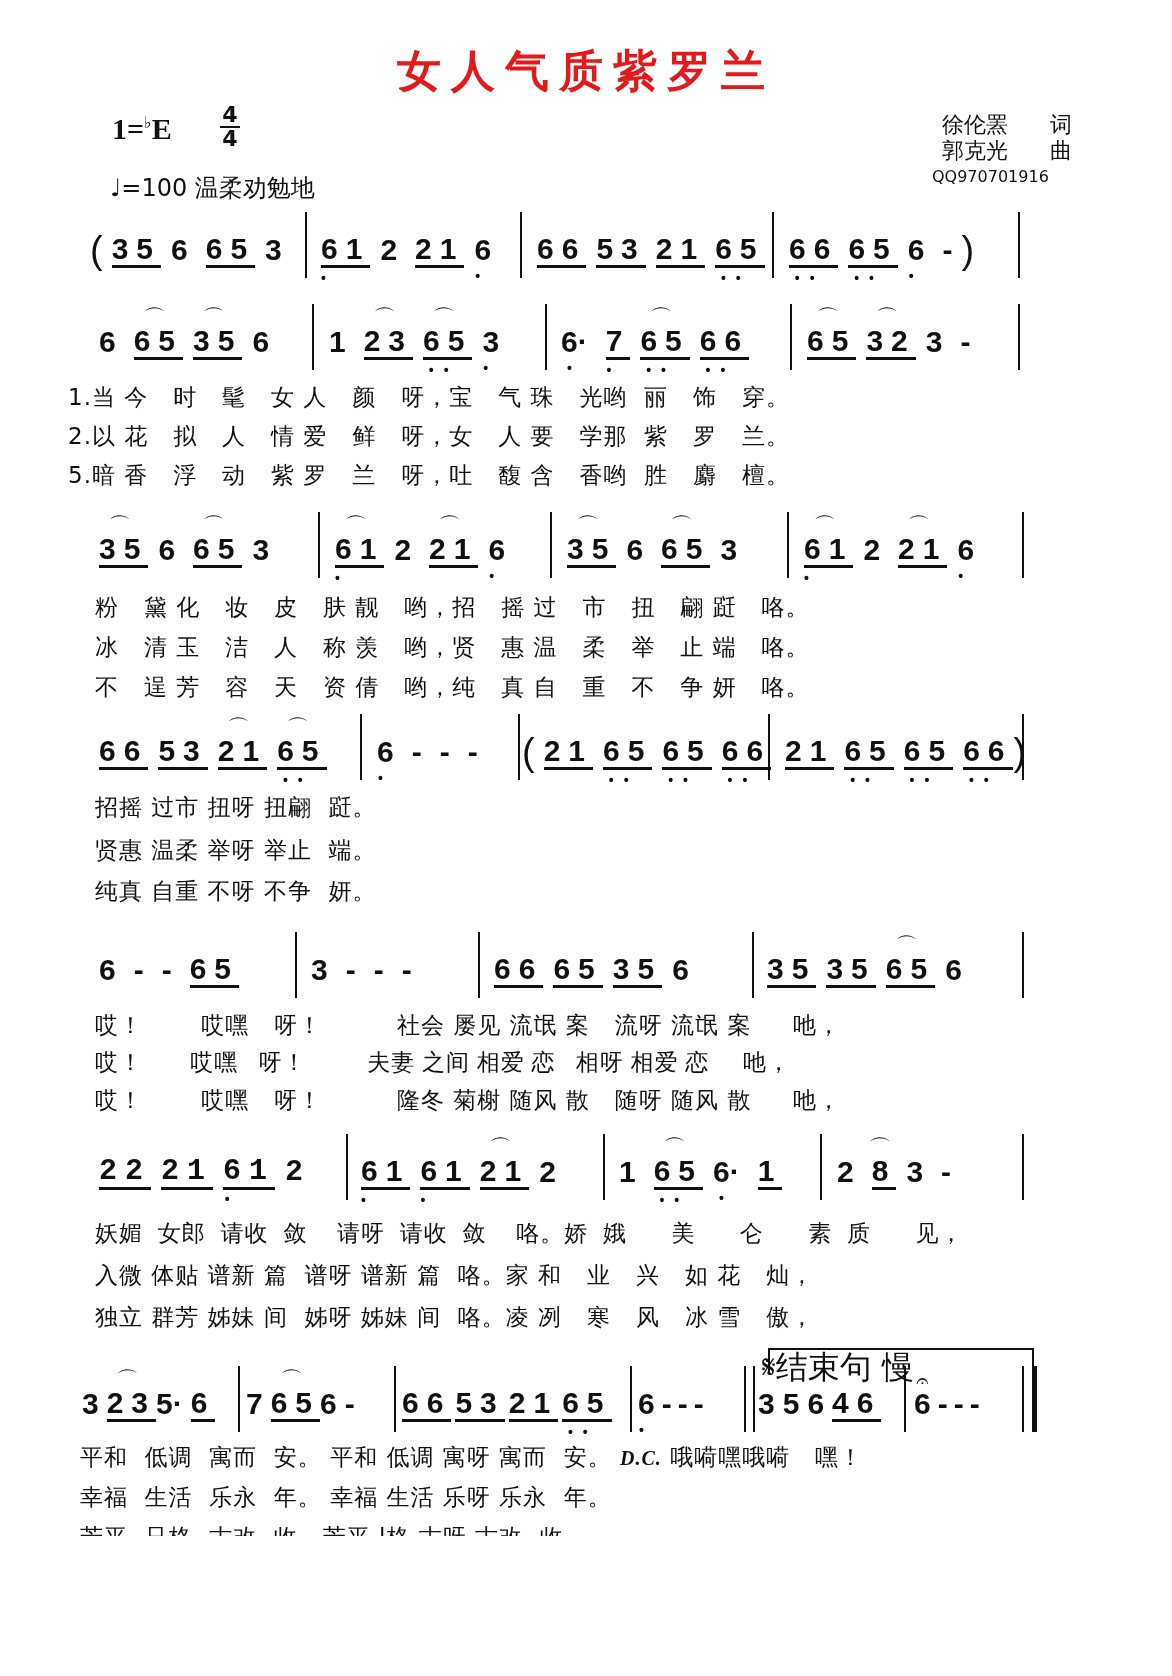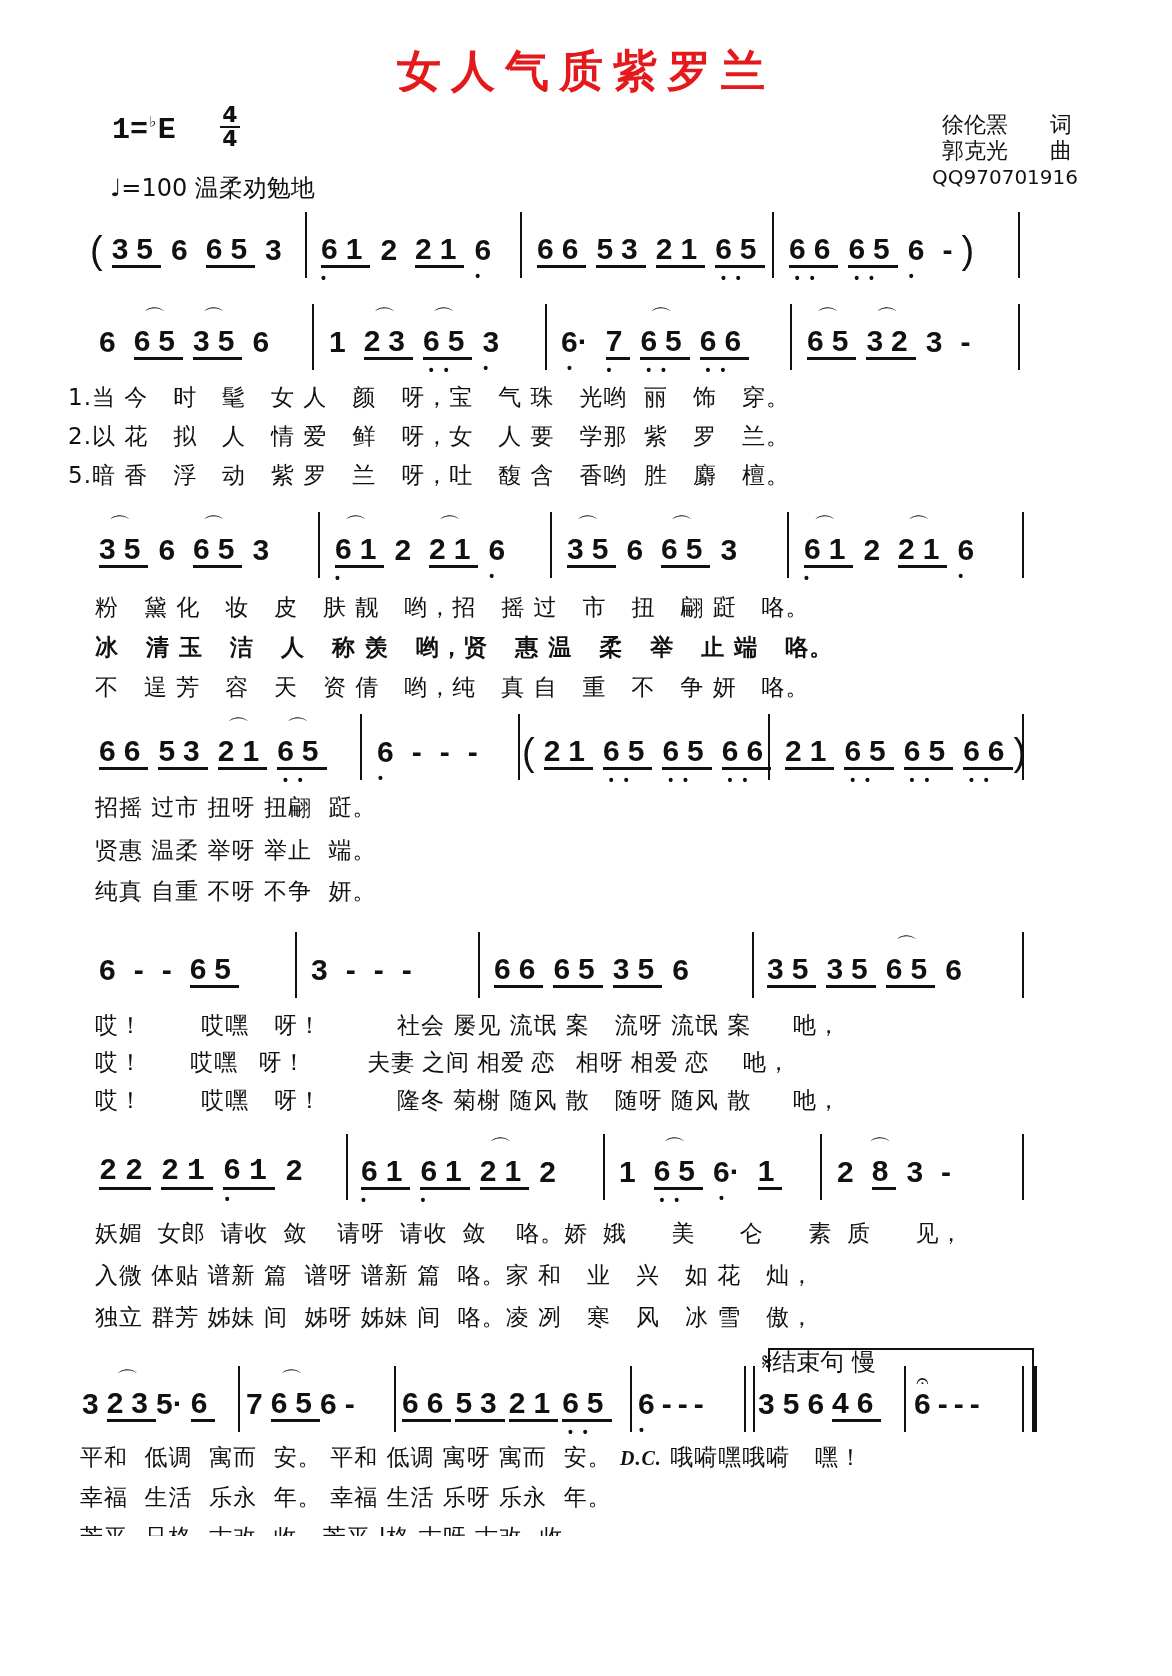--- a/index.html
+++ b/index.html
@@ -1,47 +1,47 @@
 <!DOCTYPE html>
 <html><head>
 <meta charset="utf-8">
 <style>
   html, body { margin:0; padding:0; background:#fff; }
   body { width:1172px; height:1676px; position:relative; overflow:hidden;
          font-family:"DejaVu Sans", "Liberation Sans", sans-serif; color:#111; }
   .abs { position:absolute; }
   .title { left:0; width:1172px; top:42px; text-align:center; font-size:44px; font-weight:bold;
            color:#e3191b; letter-spacing:10px; font-family:"DejaVu Serif", serif; }
-  .key { left:112px; top:112px; font-size:30px; font-weight:bold; font-family:Liberation Mono, monospace; }
+  .key { left:112px; top:112px; font-size:30px; font-weight:bold; font-family:Liberation Serif, serif; }
   .key sup { font-size:16px; font-weight:normal; }
   .meter { left:218px; top:104px; width:24px; text-align:center; font-size:22px; font-weight:bold; line-height:22px; }
   .meter .bar { border-top:2px solid #111; margin:0 2px; }
   .tempo { left:110px; top:172px; font-size:24px; }
   .credits { right:100px; top:112px; text-align:left; font-size:22px; line-height:26px; }
   .credits .row { display:flex; justify-content:space-between; width:130px; }
-  .credits .qq { letter-spacing:0; width:140px; font-size:20px; margin-left:-10px; }
+  .credits .qq { letter-spacing:0; width:140px; font-size:16px; margin-left:-10px; }
 
   .staff { left:90px; width:940px; height:60px; }
   .note-line { position:absolute; top:0; left:0; right:0; height:60px; font-size:30px; font-weight:bold;
                font-family:"Liberation Sans", sans-serif; white-space:pre; }
   .m { position:absolute; top:0; height:60px; display:flex; align-items:center; }
   .barline { position:absolute; top:-8px; width:2px; height:66px; background:#111; }
   .dbl { position:absolute; top:-8px; width:7px; height:66px; border-left:2px solid #111; border-right:2px solid #111; }
   .end { position:absolute; top:-8px; width:8px; height:66px; border-left:2px solid #111; border-right:5px solid #111; }
   .g { display:inline-flex; flex-direction:column; align-items:center; margin:0 9px; position:relative; }
   .g .d { letter-spacing:8px; margin-right:-8px; border-bottom:3px solid #111; line-height:32px; }
   .g .s { line-height:32px; }
   .dots { position:absolute; bottom:-18px; font-size:14px; letter-spacing:10px; }
   .slur { position:absolute; top:-22px; font-size:22px; font-weight:normal; }
   .paren { font-size:38px; font-weight:normal; }
 
   .lyric { left:68px; width:980px; font-size:23px; white-space:pre; letter-spacing:1px; }
   .dc { font-style:italic; font-weight:bold; font-family:"Liberation Serif", serif; font-size:20px; }
   .coda-box { left:768px; top:1348px; width:262px; height:22px; border-top:2px solid #111; border-left:2px solid #111; border-right:2px solid #111; }
-  .coda-text { left:762px; top:1346px; font-size:24px; }
+  .coda-text { left:762px; top:1346px; font-size:32px; }
 </style>
 </head>
 <body>
 
 <div class="abs title">女人气质紫罗兰</div>
 
 <div class="abs key"><span>1=</span><sup>♭</sup><span>E</span></div>
 <div class="abs meter">
   <div>4</div>
   <div class="bar"></div>
@@ -98,21 +98,21 @@
     <div class="barline" style="left:228px;"></div>
     <div class="m" style="left:236px;"><span class="g"><span class="slur">⌒</span><span class="d">61</span><span class="dots" style="left:0;">•</span></span><span class="g"><span class="s">2</span></span><span class="g"><span class="slur">⌒</span><span class="d">21</span></span><span class="g"><span class="s">6</span><span class="dots">•</span></span></div>
     <div class="barline" style="left:460px;"></div>
     <div class="m" style="left:468px;"><span class="g"><span class="slur">⌒</span><span class="d">35</span></span><span class="g"><span class="s">6</span></span><span class="g"><span class="slur">⌒</span><span class="d">65</span></span><span class="g"><span class="s">3</span></span></div>
     <div class="barline" style="left:697px;"></div>
     <div class="m" style="left:705px;"><span class="g"><span class="slur">⌒</span><span class="d">61</span><span class="dots" style="left:0;">•</span></span><span class="g"><span class="s">2</span></span><span class="g"><span class="slur">⌒</span><span class="d">21</span></span><span class="g"><span class="s">6</span><span class="dots">•</span></span></div>
     <div class="barline" style="left:932px;"></div>
   </div>
 </div>
 <div class="abs lyric" style="top:592px; left:95px;">粉   黛 化   妆   皮   肤 靓   哟，招   摇 过   市   扭   翩 跹   咯。</div>
-<div class="abs lyric" style="top:632px; left:95px;font-weight:bold;">冰   清 玉   洁   人   称 羡   哟，贤   惠 温   柔   举   止 端   咯。</div>
+<div class="abs lyric" style="top:632px; left:95px;">冰   清 玉   洁   人   称 羡   哟，贤   惠 温   柔   举   止 端   咯。</div>
 <div class="abs lyric" style="top:672px; left:95px;">不   逞 芳   容   天   资 倩   哟，纯   真 自   重   不   争 妍   咯。</div>
 
 <div class="abs staff" style="top:722px;">
   <div class="note-line">
     <div class="m" style="left:0;"><span class="g"><span class="d">66</span></span><span class="g"><span class="d">53</span></span><span class="g"><span class="slur">⌒</span><span class="d">21</span></span><span class="g"><span class="slur">⌒</span><span class="d">65</span><span class="dots">••</span></span></div>
     <div class="barline" style="left:270px;"></div>
     <div class="m" style="left:278px;"><span class="g"><span class="s">6</span><span class="dots">•</span></span><span class="g"><span class="s">-</span></span><span class="g"><span class="s">-</span></span><span class="g"><span class="s">-</span></span></div>
     <div class="barline" style="left:428px;"></div>
     <div class="m" style="left:432px;"><span class="paren">(</span><span class="g"><span class="d">21</span></span><span class="g"><span class="d">65</span><span class="dots">••</span></span><span class="g"><span class="d">65</span><span class="dots">••</span></span><span class="g"><span class="d">66</span><span class="dots">••</span></span></div>
     <div class="barline" style="left:678px;"></div>

